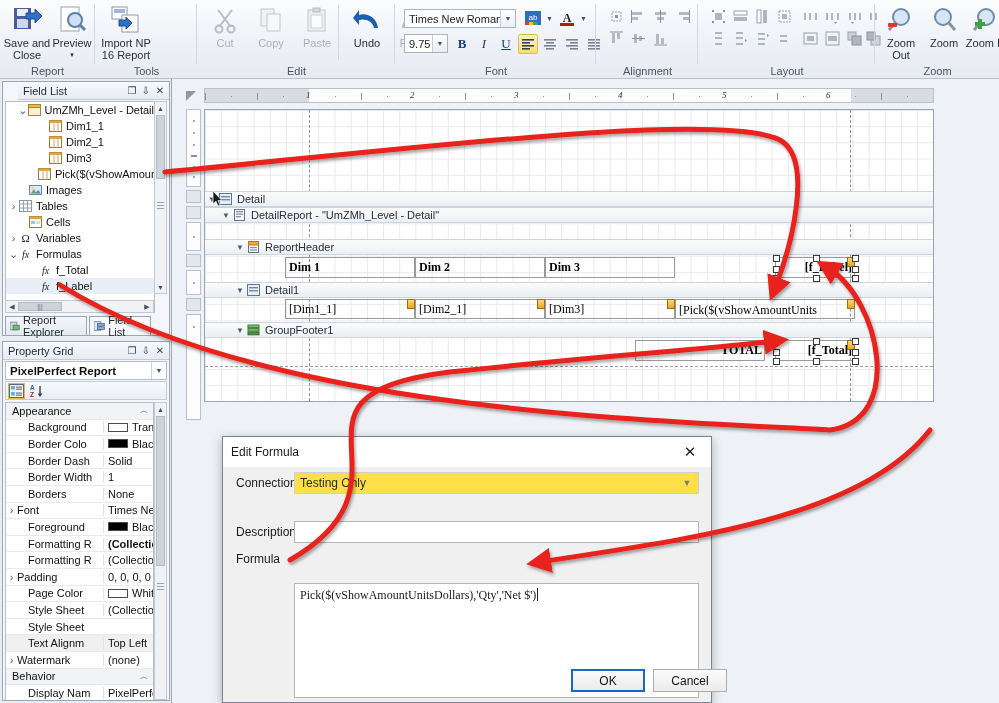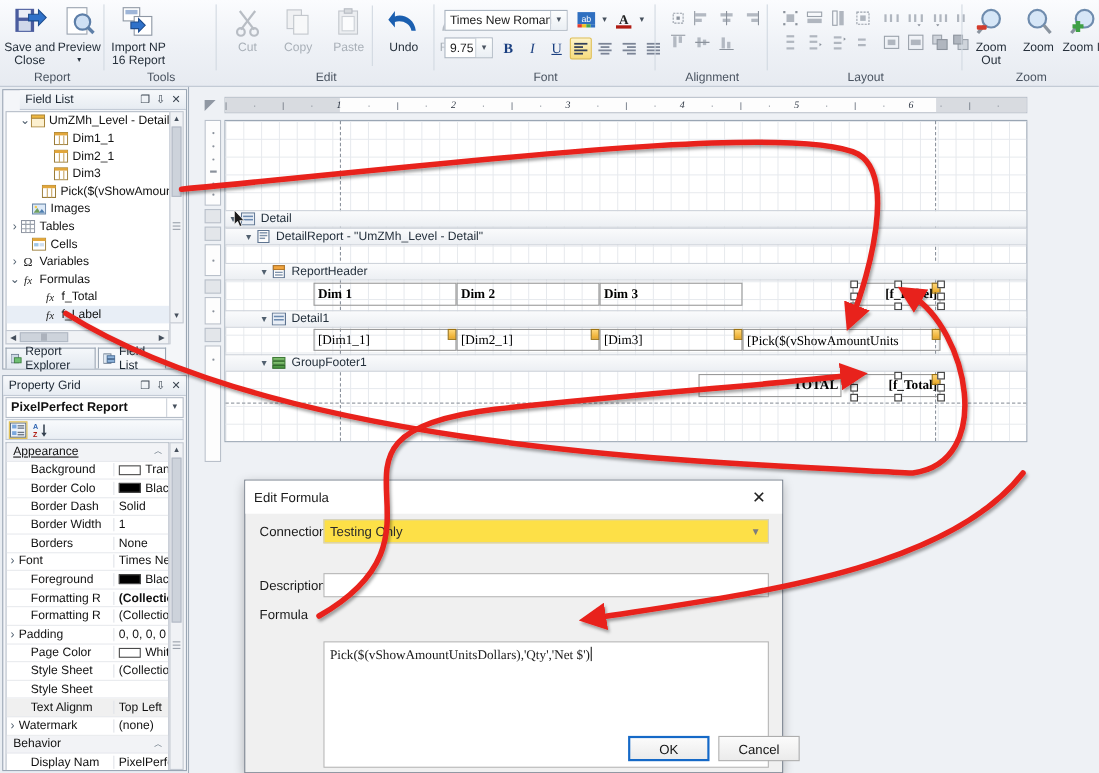--- a/index.html
+++ b/index.html
@@ -745,21 +745,21 @@
             <text x="1" y="13" font-size="6.5" fill="#b01b12" font-family="Liberation Sans" font-weight="bold">Z</text>
             <line x1="11" y1="2" x2="11" y2="11" stroke="#33404f" stroke-width="1.4"></line>
             <path d="M8.6 9.5 L11 13 L13.4 9.5 z" fill="#33404f"></path>
           </svg>
         </span>
       </div>
 
       <div class="pglist">
         <div id="pg-rows">
             <div class="prow cat">
-              <span style="padding-left: 6px; text-decoration: underline;">Appearance</span>
+              <span style="padding-left: 6px;">Appearance</span>
               <span class="caret">︿</span>
             </div>
             <div class="prow">
               <span class="pexp"></span>
               <span class="pname ind">Background</span>
               <span class="pval">
                 <span class="swatch" style="background: rgb(255, 255, 255);"></span>
                 <span>Transpar...</span>
               </span>
             </div>

